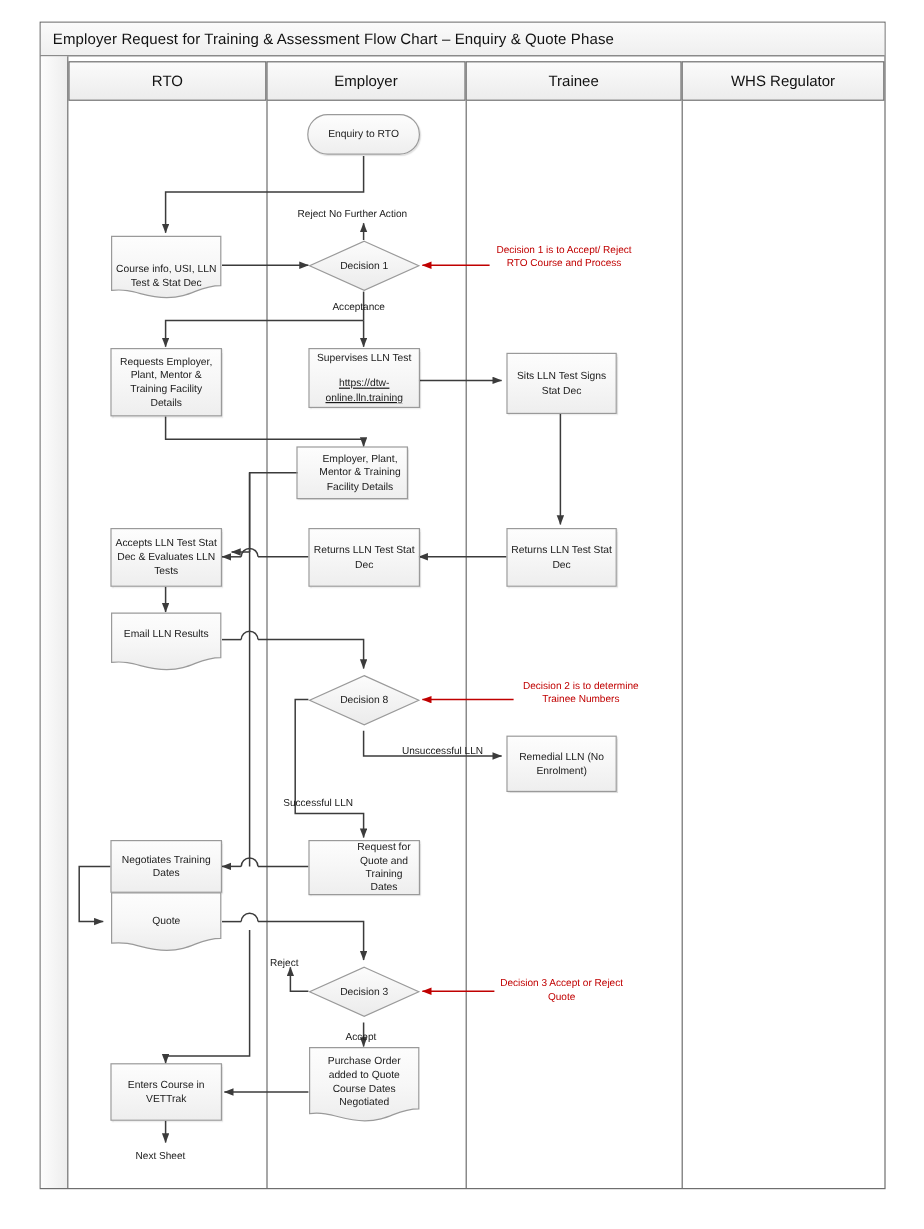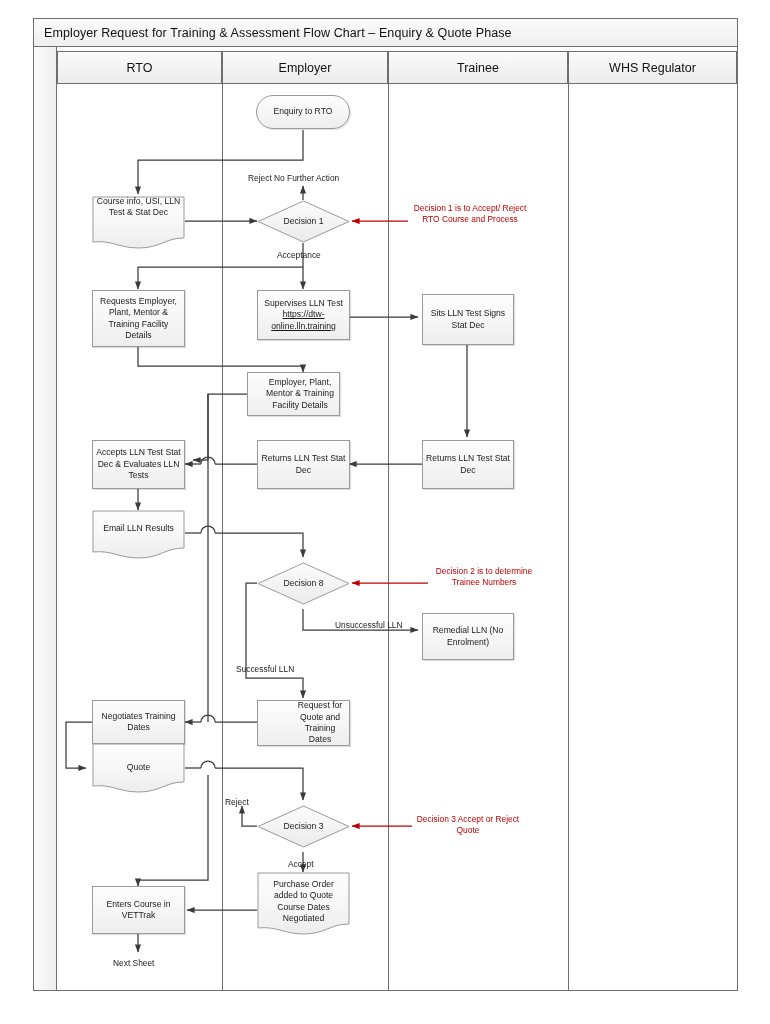--- a/index.html
+++ b/index.html
@@ -50,21 +50,21 @@
        background:linear-gradient(to bottom,#fdfdfd 0%,#f7f7f7 45%,#eeeeee 100%);
        box-shadow:1px 1px 1px rgba(0,0,0,.13);}
 
   
   .svgshape{position:absolute;}
   .svgshape svg{position:absolute;left:0;top:0;overflow:visible;}
   .svglabel{position:absolute;left:0;top:0;width:100%;height:100%;
         display:flex;align-items:center;justify-content:center;text-align:center;
         font-size:8.6px;line-height:11.4px;color:#1a1a1a;padding:0 4px;box-sizing:border-box;}
 
-  .doclabel{align-items:flex-start;padding-top:0;}
+  .doclabel{align-items:flex-start;padding-top:23px;}
 
   
   .edgelabel{position:absolute;font-size:8.4px;color:#1a1a1a;white-space:nowrap;}
   .note{position:absolute;font-size:8.4px;line-height:11px;color:#c00000;
         text-align:center;white-space:normal;}
 
   .link{text-decoration:underline;}
 
   
   #wires{position:absolute;left:0;top:0;width:770px;height:1024px;pointer-events:none;}
@@ -194,21 +194,21 @@
             <stop offset="1" stop-color="#ebebeb"></stop>
         </linearGradient>
       </defs>
       <path d="M46.5,1 L92,21.5 L46.5,42 L1,21.5 Z" fill="url(#gd1)" stroke="#9a9a9a" stroke-width="1"></path>
     </svg>
     <div class="svglabel">Decision 1</div>
   </div>
 
   <div class="node box" style="left:92px;top:290px;width:93px;height:57px;">Requests Employer, Plant, Mentor &amp; Training Facility Details</div>
 
-  <div class="node box" style="left:257px;top:290px;width:93px;height:50px;flex-direction:column;">
+  <div class="node box" style="left:257px;top:290px;width:93px;height:50px;flex-direction:column;justify-content:space-between;">
     <span>Supervises LLN Test</span>
     <span class="link">https://dtw-online.lln.training</span>
   </div>
 
   <div class="node box" style="left:422px;top:294px;width:92px;height:51px;">Sits LLN Test Signs Stat Dec</div>
 
   <div class="node box" style="left:247px;top:372px;width:93px;height:44px;padding-left:16px;">Employer, Plant, Mentor &amp; Training Facility Details</div>
 
   <div class="node box" style="left:92px;top:440px;width:93px;height:49px;">Accepts LLN Test Stat Dec &amp; Evaluates LLN Tests</div>
 

